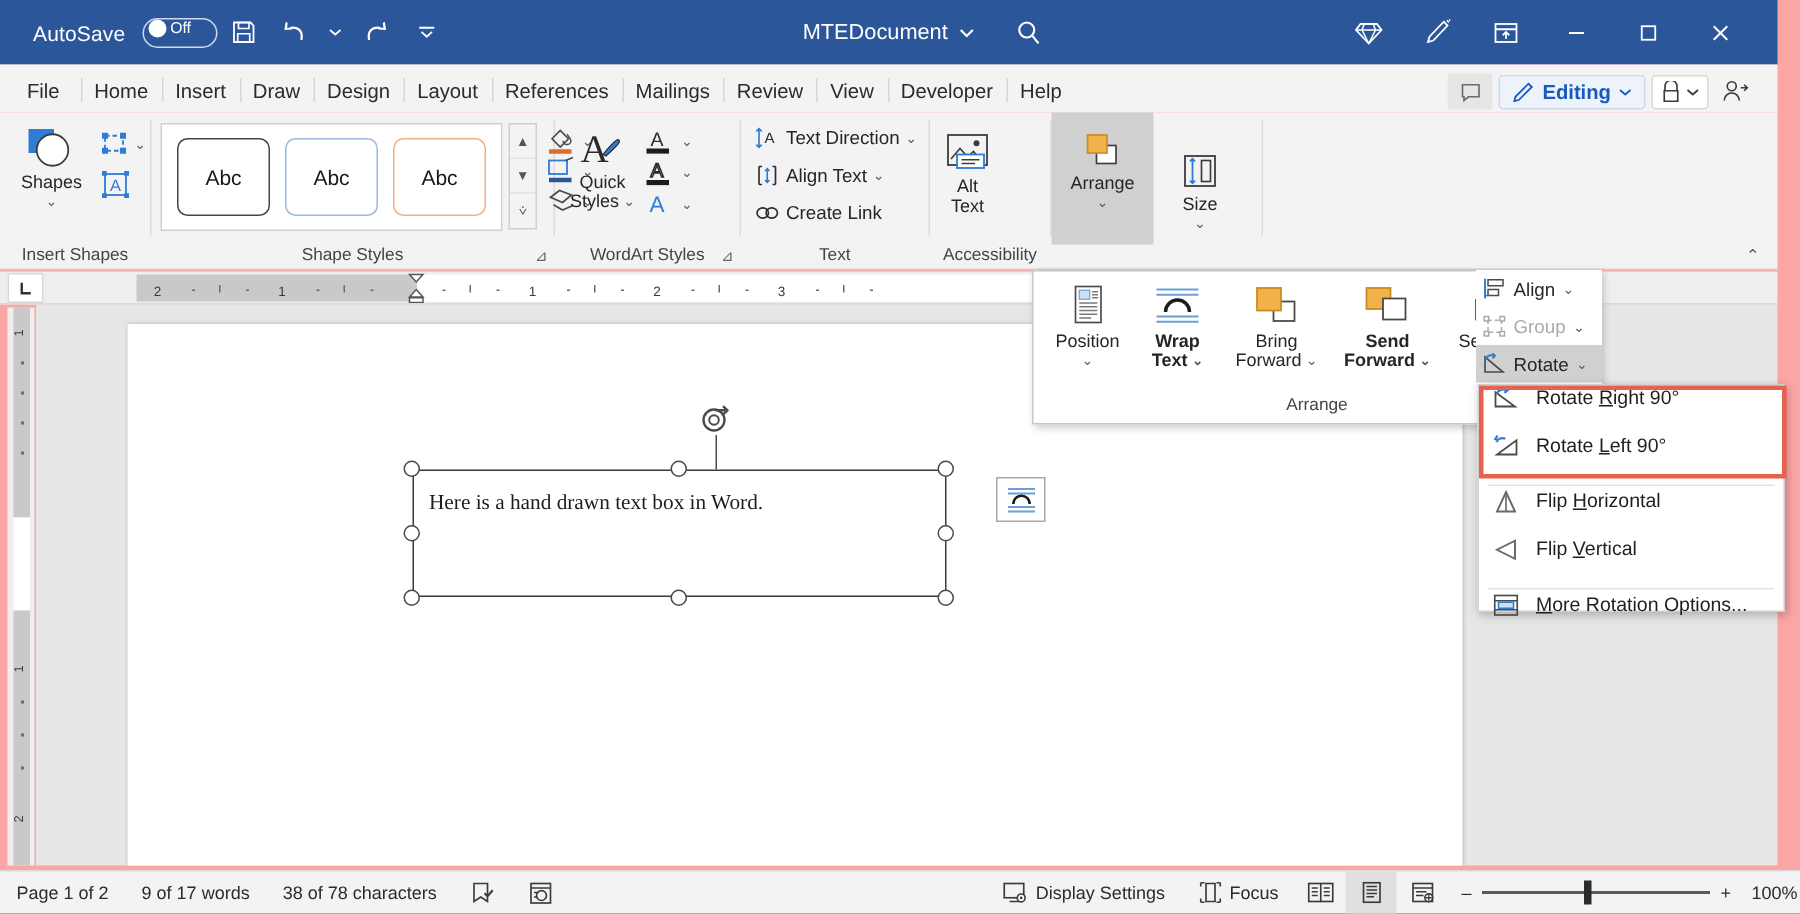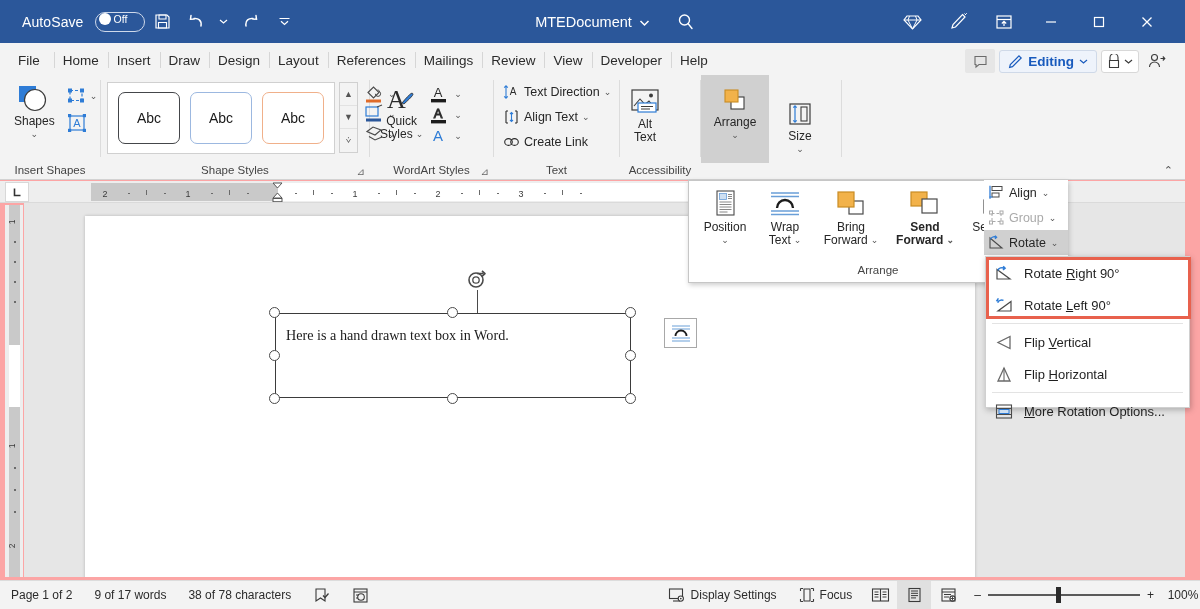--- a/index.html
+++ b/index.html
@@ -241,21 +241,21 @@
   .ar-item.disabled { color: #aaaaaa; }
   .ar-item.active { background: #d0d0d0; }
 
   
   .rotate-menu {
     position: absolute; left: 985px; top: 256px; width: 205px; height: 152px;
     background: #ffffff; border: 1px solid #d0d0d0;
     box-shadow: 1px 2px 6px rgba(0,0,0,.25);
   }
   .rm-item {
-    display: flex; align-items: center; height: 32px; padding-left: 8px; gap: 10px;
+    display: flex; align-items: flex-start; height: 32px; padding-left: 8px; gap: 10px;
     font-size: 13px; color: #1f1f1f; white-space: nowrap;
   }
   .rm-sep { height: 1px; background: #e3e3e3; margin: 2px 6px; }
   .rm-highlight {
     position: absolute; left: 0px; top: 0px; width: 205px; height: 62px;
     border: 3px solid #e8614d; pointer-events: none;
   }
   .rm-icon { width: 20px; display: flex; align-items: center; justify-content: center; }
   u.acc { text-decoration: underline; }
 
@@ -732,21 +732,21 @@
         <div class="ic">
           <svg width="30" height="32" viewBox="0 0 30 32">
               <rect x="7" y="3" width="17" height="24" fill="#fff" stroke="#4a4a4a" stroke-width="1.1"></rect>
               <rect x="9.5" y="5.5" width="7" height="6" fill="#cfe0f2" stroke="#6a9fd8" stroke-width=".8"></rect>
               <path d="M18 6.5h4M18 8.5h4M18 10.5h4M9.5 14h12M9.5 16.5h12M9.5 19h12M9.5 21.5h12M9.5 24h8" stroke="#7a7a7a" stroke-width=".9"></path>
             </svg>
         </div>
         <span>Position</span>
         <span class="chev">⌄</span>
       </div>
-      <div class="arr-btn" style="width:60px;">
+      <div class="arr-btn" style="width:60px;font-weight:bold;">
         <div class="ic">
           <svg width="34" height="32" viewBox="0 0 34 32">
               <path d="M3 5h28M3 8.5h28" stroke="#6a9fd8" stroke-width="1.3"></path>
               <path d="M9 20a8 8 0 0 1 16 0" fill="none" stroke="#1c1c1c" stroke-width="2.3"></path>
               <path d="M3 23h28M3 26.5h28" stroke="#6a9fd8" stroke-width="1.3"></path>
             </svg>
         </div>
         <span>Wrap</span>
         <span style="display:flex;align-items:center;gap:3px;">
           <span>Text</span>
@@ -842,33 +842,33 @@
             <path d="M3 14h13L16 4.5z" fill="none" stroke="#4a4a4a" stroke-width="1.2"></path>
             <path d="M8.5 3.4A4.6 4.6 0 0 0 2.6 5.6M3.4 1.4 1.9 3.6 4.2 4.6" fill="none" stroke="#2e7cd6" stroke-width="1.5"></path>
           </svg>
       </span>
       <span><span>Rotate </span><u class="acc">L</u><span>eft 90°</span></span>
     </div>
     <div class="rm-sep"></div>
     <div class="rm-item">
       <span class="rm-icon">
         <svg width="18" height="17" viewBox="0 0 18 17">
-            <path d="M15 2.5v12L3 8.5z" fill="none" stroke="#6a6a6a" stroke-width="1.3"></path>
+            <path d="M9 2 15 15H3z" fill="none" stroke="#6a6a6a" stroke-width="1.3"></path>
+            <path d="M9 2v13" stroke="#6a6a6a" stroke-width="1.1"></path>
           </svg>
       </span>
-      <span><span>Flip </span><u class="acc">V</u><span>ertical</span></span>
+      <span><span>Flip </span><u class="acc">H</u><span>orizontal</span></span>
     </div>
     <div class="rm-item">
       <span class="rm-icon">
         <svg width="18" height="17" viewBox="0 0 18 17">
-            <path d="M9 2 15 15H3z" fill="none" stroke="#6a6a6a" stroke-width="1.3"></path>
-            <path d="M9 2v13" stroke="#6a6a6a" stroke-width="1.1"></path>
+            <path d="M15 2.5v12L3 8.5z" fill="none" stroke="#6a6a6a" stroke-width="1.3"></path>
           </svg>
       </span>
-      <span><span>Flip </span><u class="acc">H</u><span>orizontal</span></span>
+      <span><span>Flip </span><u class="acc">V</u><span>ertical</span></span>
     </div>
     <div class="rm-sep"></div>
     <div class="rm-item">
       <span class="rm-icon">
         <svg width="18" height="17" viewBox="0 0 18 17">
             <rect x="1.5" y="2" width="15" height="13" fill="none" stroke="#4a4a4a" stroke-width="1.1"></rect>
             <path d="M1.5 5.5h15M1.5 11.5h15" stroke="#4a4a4a" stroke-width="1"></path>
             <rect x="4" y="6.5" width="10" height="4" fill="#cfe0f2" stroke="#2e7cd6" stroke-width="1"></rect>
           </svg>
       </span>

